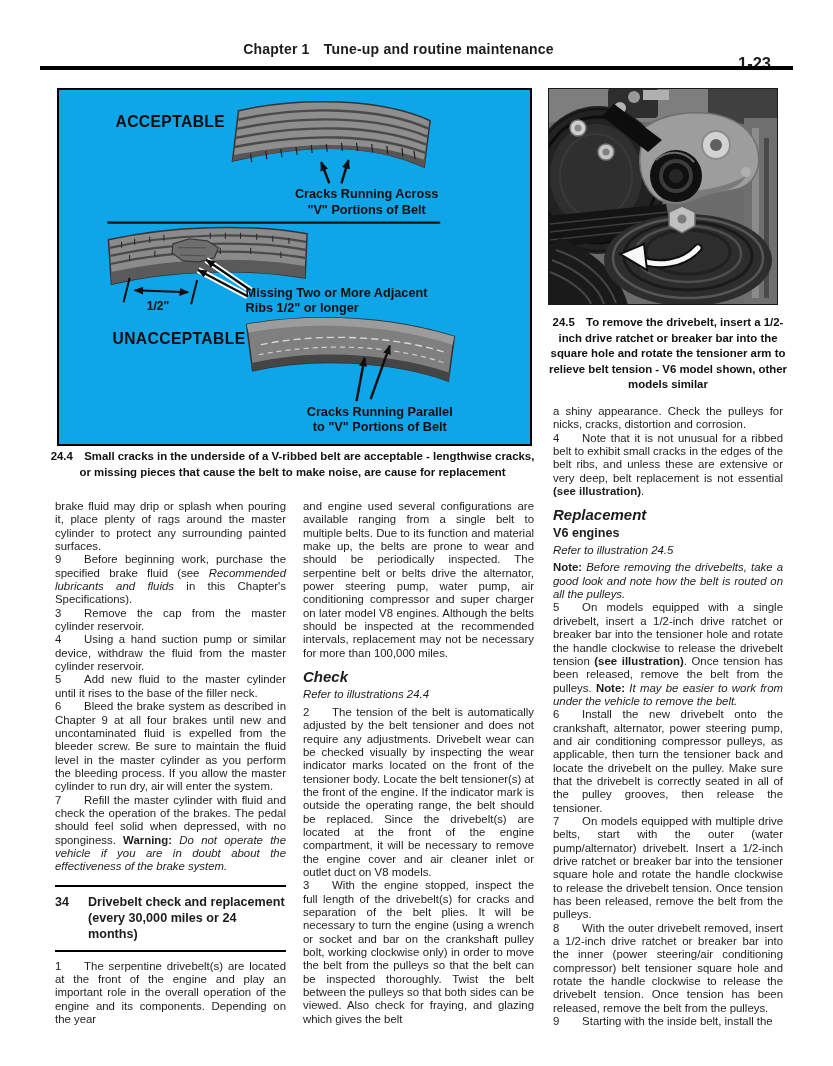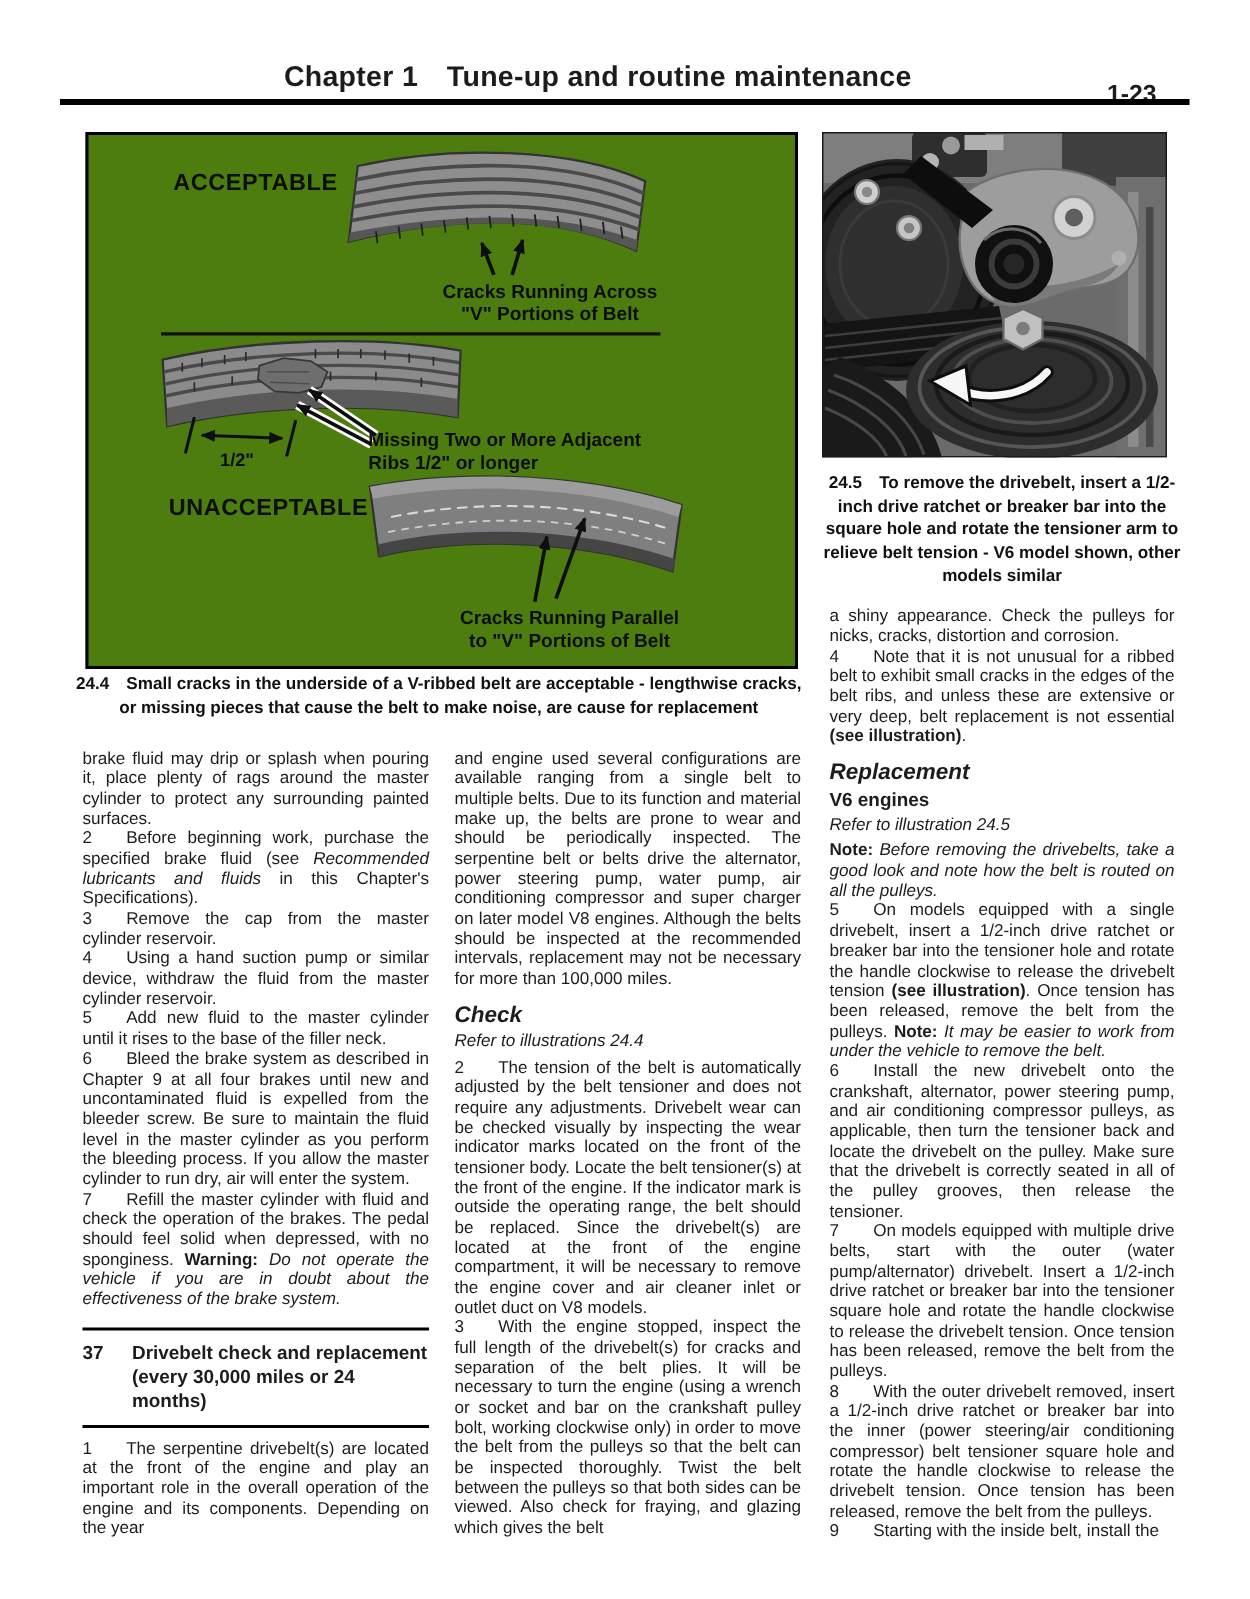--- a/index.html
+++ b/index.html
@@ -4,27 +4,27 @@
 <style>
   html,body { margin:0; padding:0; }
   body {
     width:833px; height:1066px; overflow:hidden; background:#ffffff;
     font-family:"Liberation Sans", sans-serif; color:#1c1c1c; position:relative;
   }
   .page { position:absolute; inset:0; background:#fff; }
 
   
   .chapter-title { position:absolute; top:41px; left:0; width:797px; text-align:center;
-    font-weight:bold; font-size:19px; letter-spacing:0.2px; white-space:pre; }
+    font-weight:bold; font-size:14px; letter-spacing:0.2px; white-space:pre; }
   .page-number { position:absolute; top:54px; left:738px; font-weight:bold; font-size:16.5px; }
   .header-rule { position:absolute; top:66px; left:40px; width:753px; height:4px; background:#000; }
 
   
   .figure-box { position:absolute; left:57px; top:88px; width:471px; height:354px;
-    border:2px solid #000; background:#4d7c0f; }
+    border:2px solid #000; background:#0ea5e9; }
   .figure-box svg { display:block; width:100%; height:100%; }
   .fig-label { font-weight:bold; font-size:12.6px; fill:#0e0e0e; }
   .fig-big { font-weight:bold; font-size:15.5px; letter-spacing:0.4px; fill:#0e0e0e; }
   .fig-small { font-weight:bold; font-size:12px; fill:#0e0e0e; }
 
   .caption { font-weight:bold; font-size:11.4px; line-height:15.6px; text-align:center; color:#111; }
   #cap244 { position:absolute; left:48px; top:449px; width:489px; }
 
   #photo { position:absolute; left:548px; top:88px; width:230px; height:217px; }
   #photo svg { display:block; width:100%; height:100%; }
@@ -192,29 +192,29 @@
         <polygon points="96,156 72,166 99,182" fill="#f7f7f7" stroke="#0e0e0e" stroke-width="2"></polygon>
       </g>
       <rect x="0.5" y="0.5" width="229" height="216" fill="none" stroke="#1a1a1a" stroke-width="1"></rect>
     </svg>
   </div>
 
   <div id="cap245" class="caption">24.5 To remove the drivebelt, insert a 1/2-inch drive ratchet or breaker bar into the square hole and rotate the tensioner arm to relieve belt tension - V6 model shown, other models similar</div>
 
   <div id="col-left" class="col">
     <p><span>brake fluid may drip or splash when pouring it, place plenty of rags around the master cylinder to protect any surrounding painted surfaces.</span></p>
-    <p><span>2  Before beginning work, purchase the specified brake fluid (see </span><span style="font-style: italic; margin-top: 46px;">Recommended lubricants and fluids</span><span> in this Chapter's Specifications).</span></p>
+    <p><span>9  Before beginning work, purchase the specified brake fluid (see </span><span style="font-style: italic; margin-top: 46px;">Recommended lubricants and fluids</span><span> in this Chapter's Specifications).</span></p>
     <p><span>3  Remove the cap from the master cylinder reservoir.</span></p>
     <p><span>4  Using a hand suction pump or similar device, withdraw the fluid from the master cylinder reservoir.</span></p>
     <p><span>5  Add new fluid to the master cylinder until it rises to the base of the filler neck.</span></p>
     <p><span>6  Bleed the brake system as described in Chapter 9 at all four brakes until new and uncontaminated fluid is expelled from the bleeder screw. Be sure to maintain the fluid level in the master cylinder as you perform the bleeding process. If you allow the master cylinder to run dry, air will enter the system.</span></p>
     <p><span>7  Refill the master cylinder with fluid and check the operation of the brakes. The pedal should feel solid when depressed, with no sponginess. </span><span style="font-weight: bold;">Warning:</span><span style="font-style: italic;"> Do not operate the vehicle if you are in doubt about the effectiveness of the brake system.</span></p>
     <div class="sec-box">
       <div class="sec-head">
-        <span class="sec-num">37</span>
+        <span class="sec-num">34</span>
         <span>Drivebelt check and replacement (every 30,000 miles or 24 months)</span>
       </div>
     </div>
     <p><span>1  The serpentine drivebelt(s) are located at the front of the engine and play an important role in the overall operation of the engine and its components. Depending on the year</span></p>
   </div>
 
   <div id="col-mid" class="col">
     <p><span>and engine used several configurations are available ranging from a single belt to multiple belts. Due to its function and material make up, the belts are prone to wear and should be periodically inspected. The serpentine belt or belts drive the alternator, power steering pump, water pump, air conditioning compressor and super charger on later model V8 engines. Although the belts should be inspected at the recommended intervals, replacement may not be necessary for more than 100,000 miles.</span></p>
     <div class="h-ital">Check</div>
     <div class="refer">Refer to illustrations 24.4</div>

